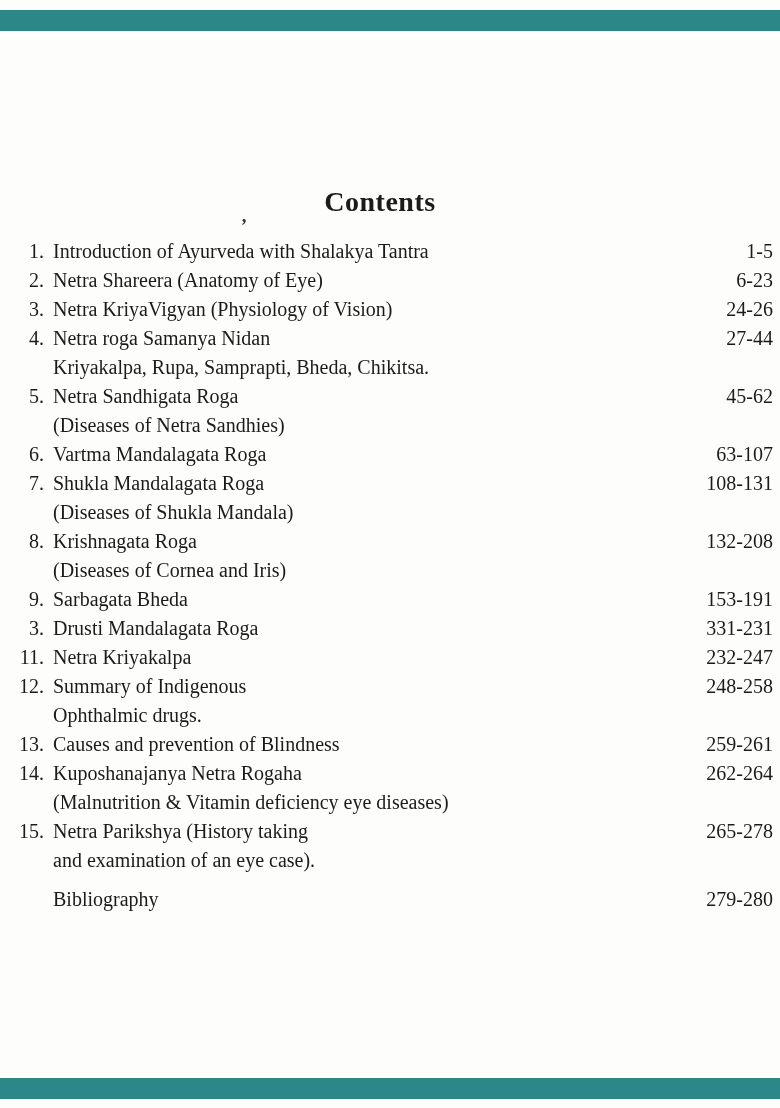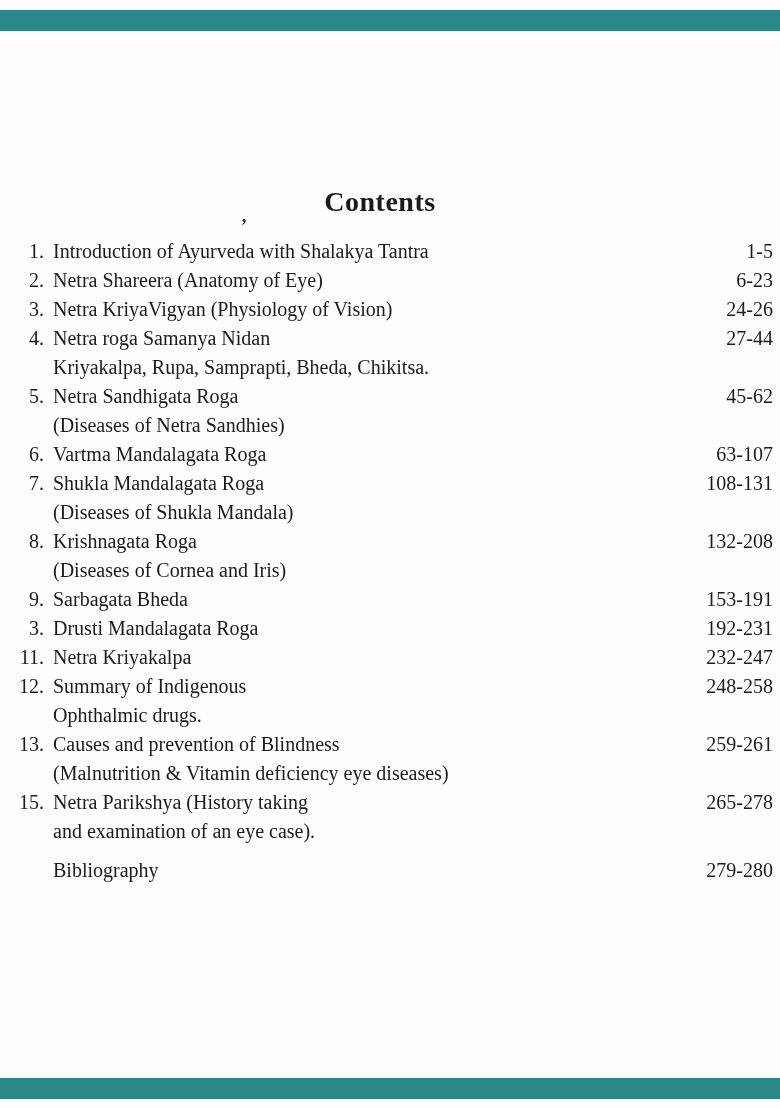--- a/index.html
+++ b/index.html
@@ -136,41 +136,46 @@
       <span class="entry-pages"></span>
     </div>
     <div class="row">
       <span class="entry-number">9.</span>
       <span class="entry-title">Sarbagata Bheda</span>
       <span class="entry-pages">153-191</span>
     </div>
     <div class="row">
       <span class="entry-number">3.</span>
       <span class="entry-title">Drusti Mandalagata Roga</span>
-      <span class="entry-pages">192-231</span>
+      <span class="entry-pages">331-231</span>
     </div>
     <div class="row">
       <span class="entry-number">11.</span>
       <span class="entry-title">Netra Kriyakalpa</span>
       <span class="entry-pages">232-247</span>
     </div>
     <div class="row">
       <span class="entry-number">12.</span>
       <span class="entry-title">Summary of Indigenous</span>
       <span class="entry-pages">248-258</span>
     </div>
     <div class="row">
       <span class="entry-number"></span>
       <span class="entry-title">Ophthalmic drugs.</span>
       <span class="entry-pages"></span>
     </div>
     <div class="row">
       <span class="entry-number">13.</span>
       <span class="entry-title">Causes and prevention of Blindness</span>
       <span class="entry-pages">259-261</span>
+    </div>
+    <div class="row">
+      <span class="entry-number">14.</span>
+      <span class="entry-title">Kuposhanajanya Netra Rogaha</span>
+      <span class="entry-pages">262-264</span>
     </div>
     <div class="row">
       <span class="entry-number"></span>
       <span class="entry-title">(Malnutrition &amp; Vitamin deficiency eye diseases)</span>
       <span class="entry-pages"></span>
     </div>
     <div class="row">
       <span class="entry-number">15.</span>
       <span class="entry-title">Netra Parikshya (History taking</span>
       <span class="entry-pages">265-278</span>

